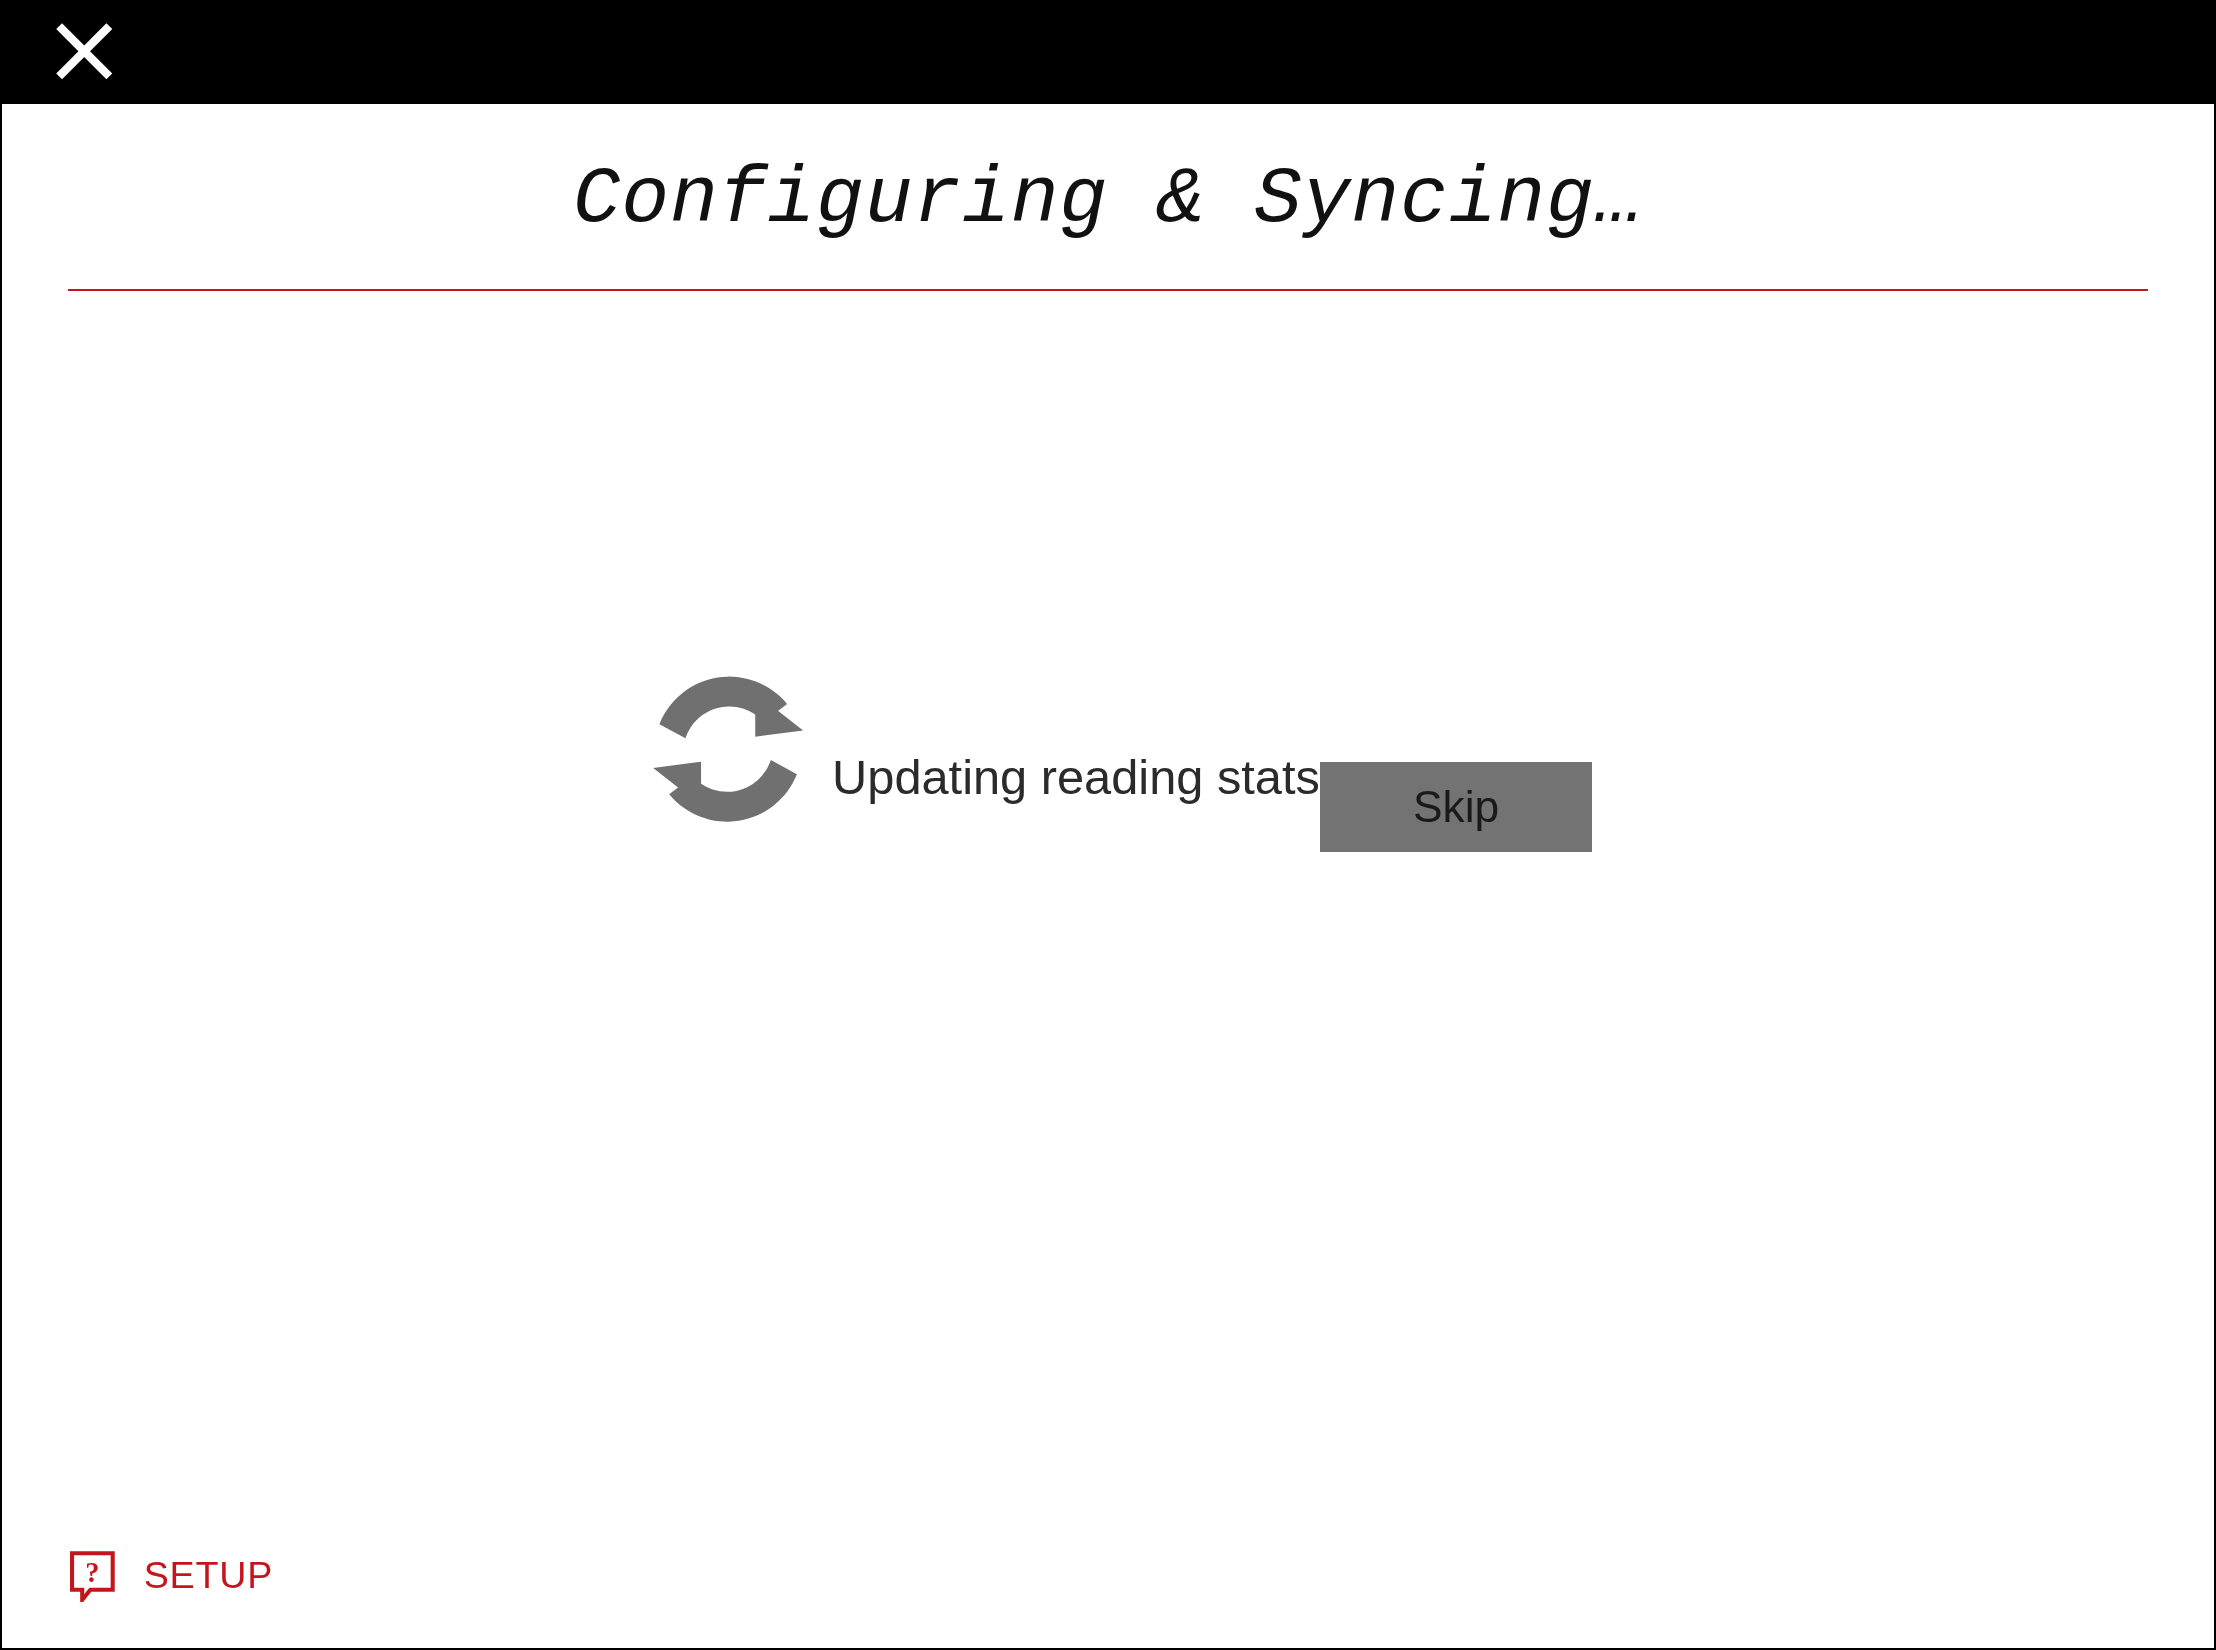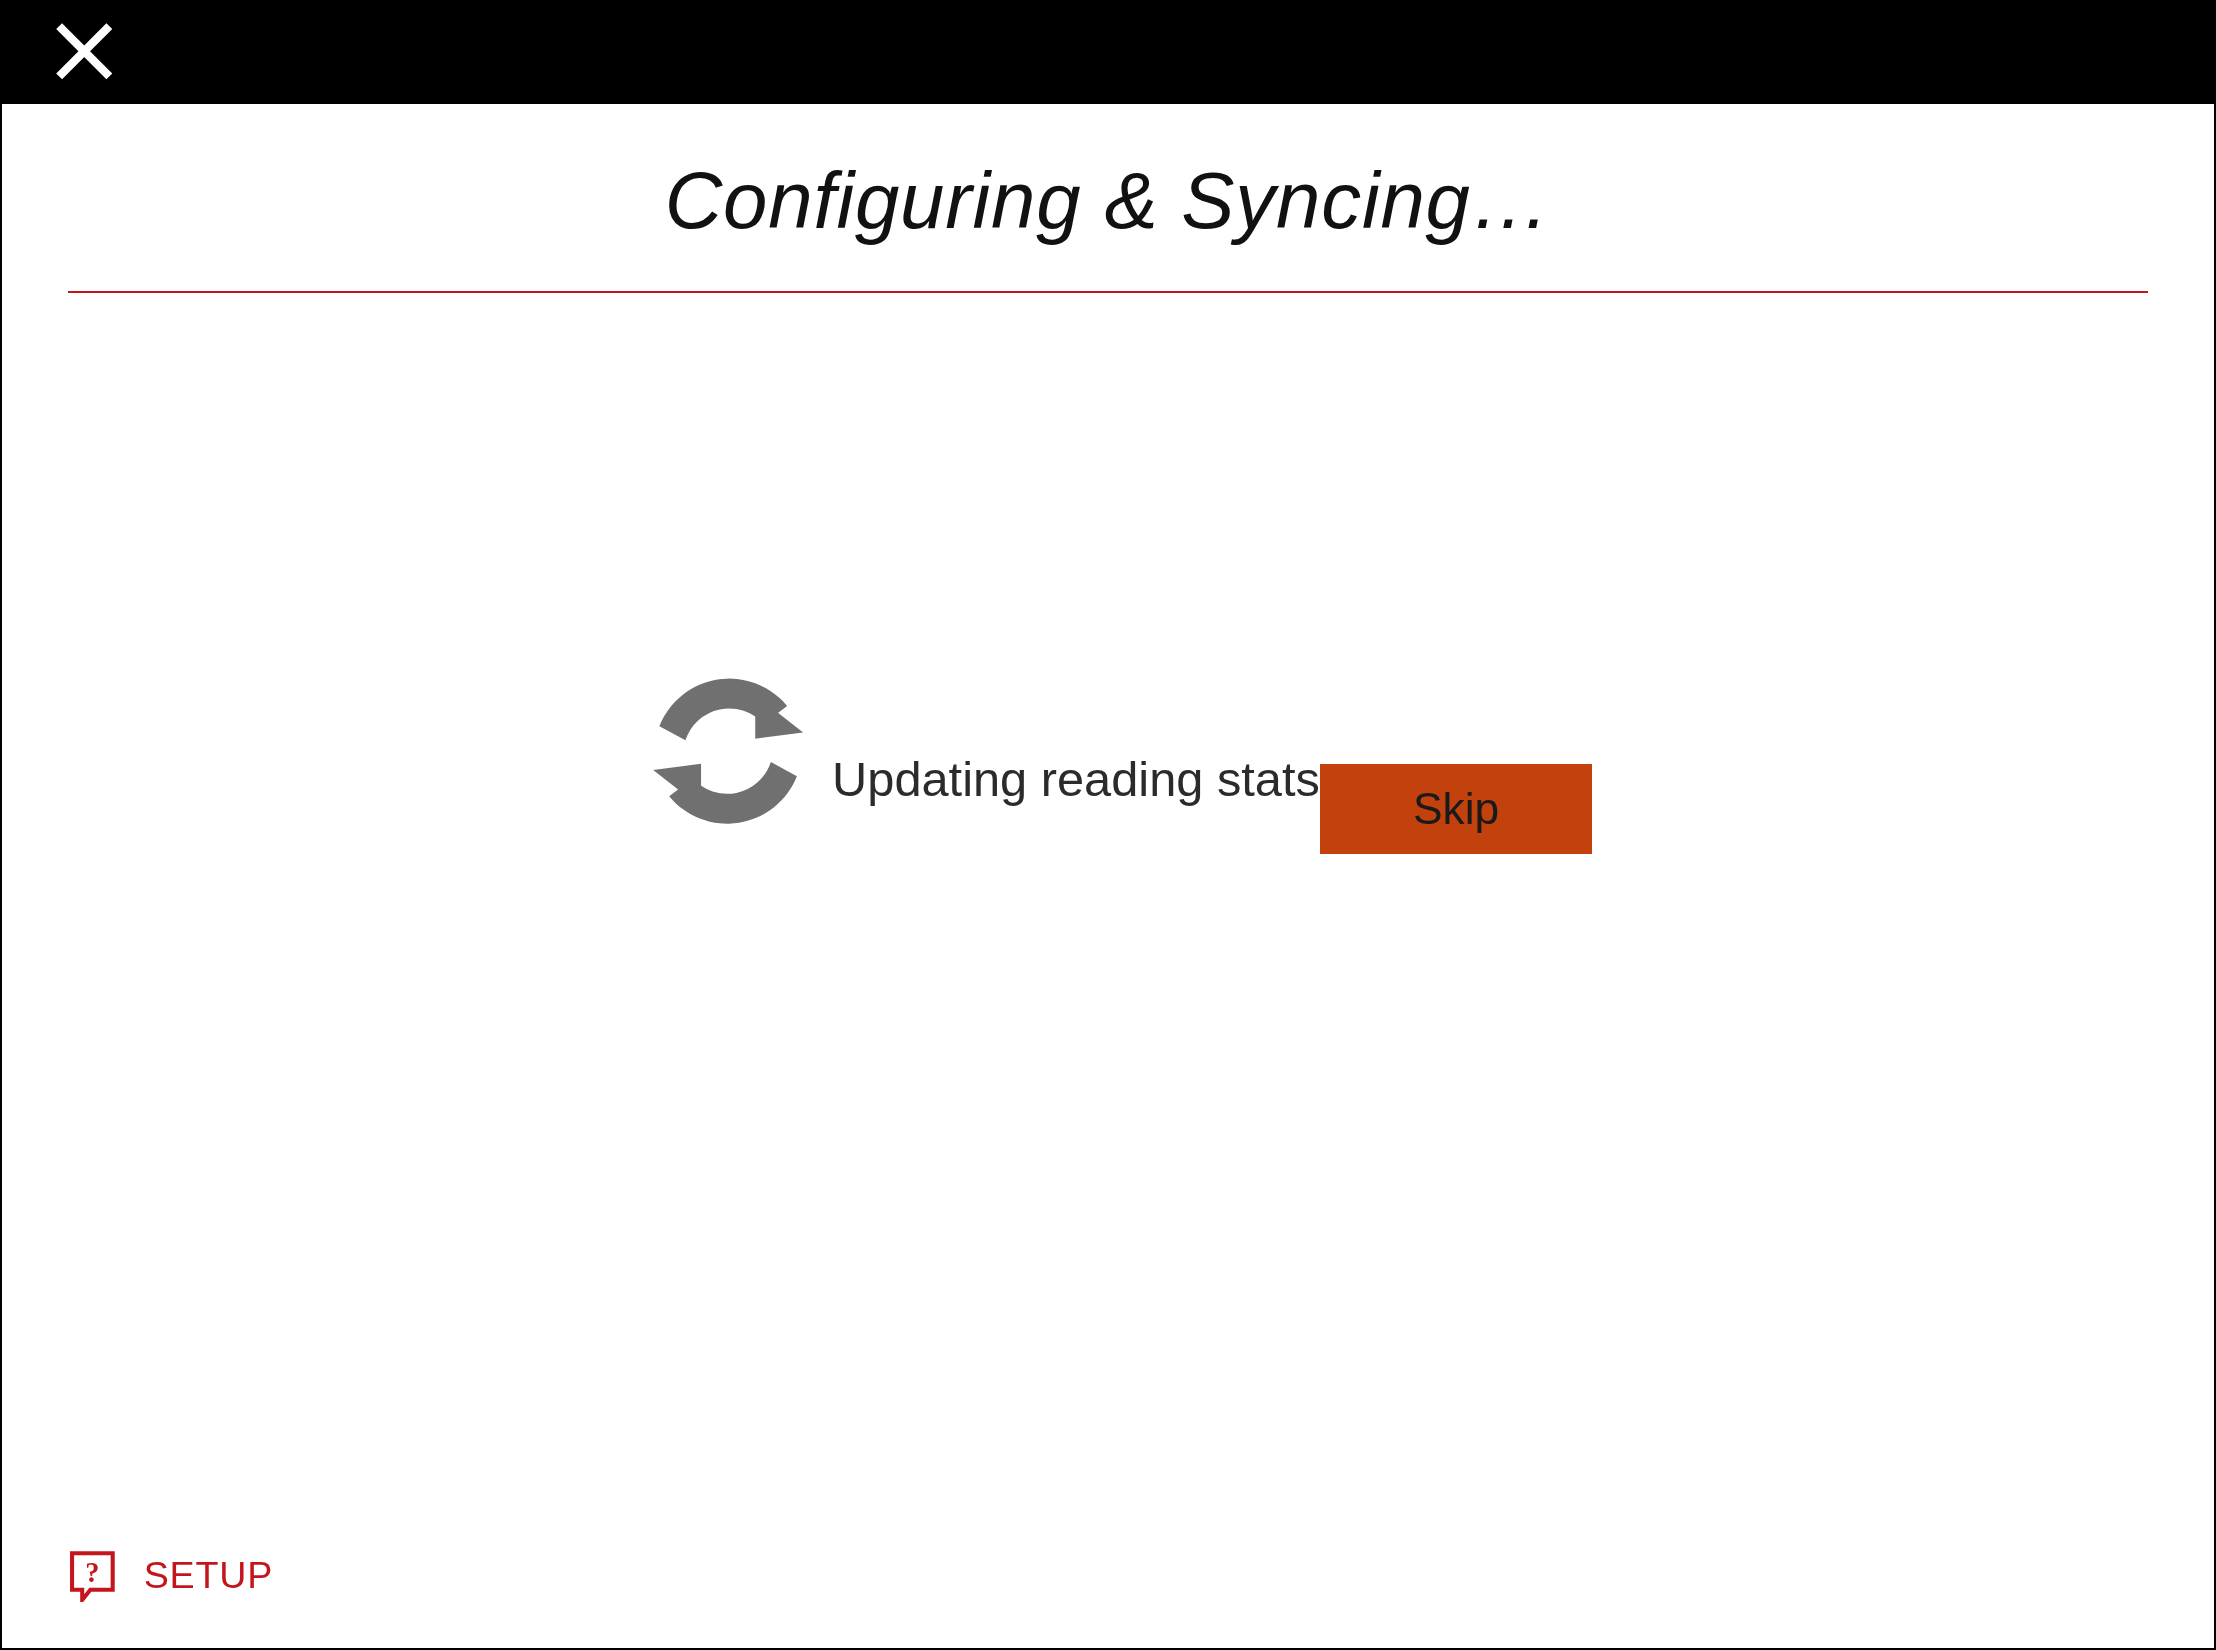--- a/index.html
+++ b/index.html
@@ -47,21 +47,21 @@
     
     .content {
       flex: 1;
       display: flex;
       flex-direction: column;
       align-items: center;
       position: relative;
     }
 
     .heading {
-      font-family: Liberation Sans, sans-serif;
+      font-family: Liberation Mono, monospace;
       font-style: italic;
       font-weight: 400;
       font-size: 3.6vw;
       margin-top: 2.3vw;
       text-align: center;
       letter-spacing: 0.01em;
     }
 
     .hr {
       height: 1.5px;
@@ -86,21 +86,21 @@
 
     .status-text {
       margin-top: 2.5vw;
       font-size: 2.2vw;
       color: #2b2b2b;
       text-align: center;
     }
 
     .skip-btn {
       margin-top: 5.2vw;
-      background: #c2410c;
+      background: #737373;
       border: none;
       font-size: 2.0vw;
       color: #1a1a1a;
       padding: 0.9vw 4.2vw;
       cursor: pointer;
       font-family: inherit;
     }
 
     .help-area {
       position: absolute;

